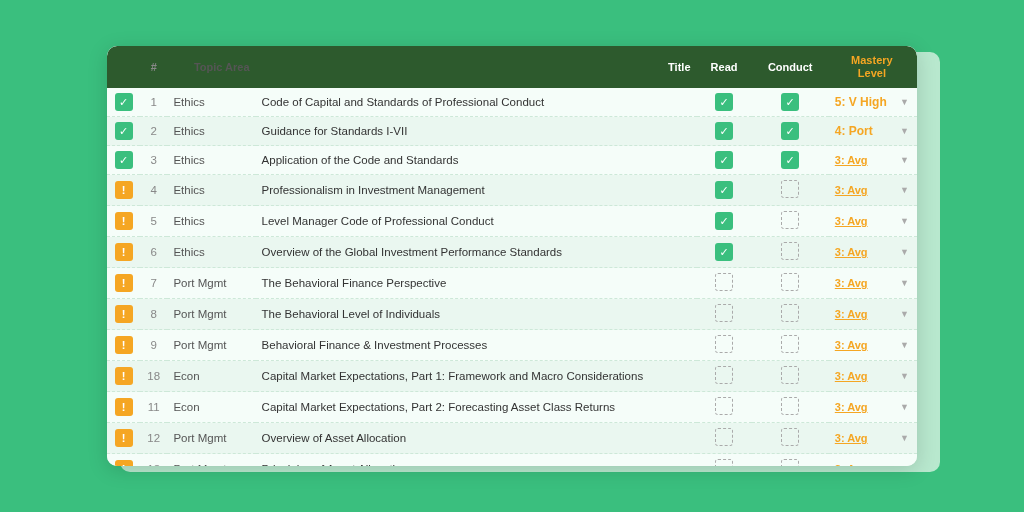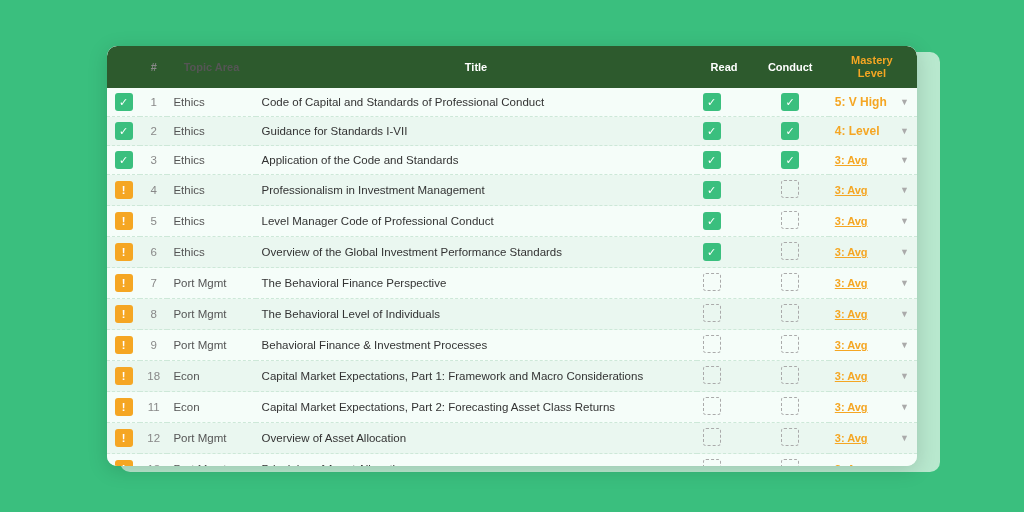--- a/index.html
+++ b/index.html
@@ -36,21 +36,21 @@
       width: 100%;
       border-collapse: collapse;
       font-size: 12px;
     }
     thead tr {
       background-color: #2d5a2d;
       color: white;
     }
     thead th {
       padding: 8px 6px;
-      text-align: center;
+      text-align: right;
       font-weight: 600;
       font-size: 11px;
     }
     thead th.mastery {
       color: #f5a623;
       text-align: center;
       line-height: 1.2;
     }
     tbody tr {
       border-bottom: 1px dashed #cde8d8;
@@ -63,21 +63,21 @@
     }
     tbody td {
       padding: 5px 6px;
       color: #333;
       font-size: 11.5px;
     }
     .col-check { width: 28px; text-align: center; }
     .col-num { width: 24px; text-align: center; color: #888; }
     .col-area { width: 80px; color: #555; }
     .col-title { width: 400px; margin-top: 16px; }
-    .col-read { width: 50px; }
+    .col-read { width: 50px; text-align: center; }
     .col-reviewed { width: 70px; text-align: center; }
     .col-mastery { width: 80px; text-align: right; padding-right: 8px; }
     .check-green {
       display: inline-flex;
       align-items: center;
       justify-content: center;
       width: 18px;
       height: 18px;
       background: #3abf7e;
       border-radius: 3px;
@@ -169,21 +169,21 @@
   </tr>
         <tr>
     <td class="col-check"><span class="check-green">✓</span></td>
     <td class="col-num">2</td>
     <td class="col-area">Ethics</td>
     <td class="col-title">Guidance for Standards I-VII</td>
     <td class="col-read"><span class="check-green">✓</span></td>
     <td class="col-reviewed"><span class="check-green">✓</span></td>
     <td class="col-mastery">
       <div class="mastery-cell">
-        <span class="mastery-high">4: Level</span>
+        <span class="mastery-high">4: Port</span>
         <span class="dropdown-arrow">▼</span>
       </div>
     </td>
   </tr>
         <tr>
     <td class="col-check"><span class="check-green">✓</span></td>
     <td class="col-num">3</td>
     <td class="col-area">Ethics</td>
     <td class="col-title">Application of the Code and Standards</td>
     <td class="col-read"><span class="check-green">✓</span></td>

